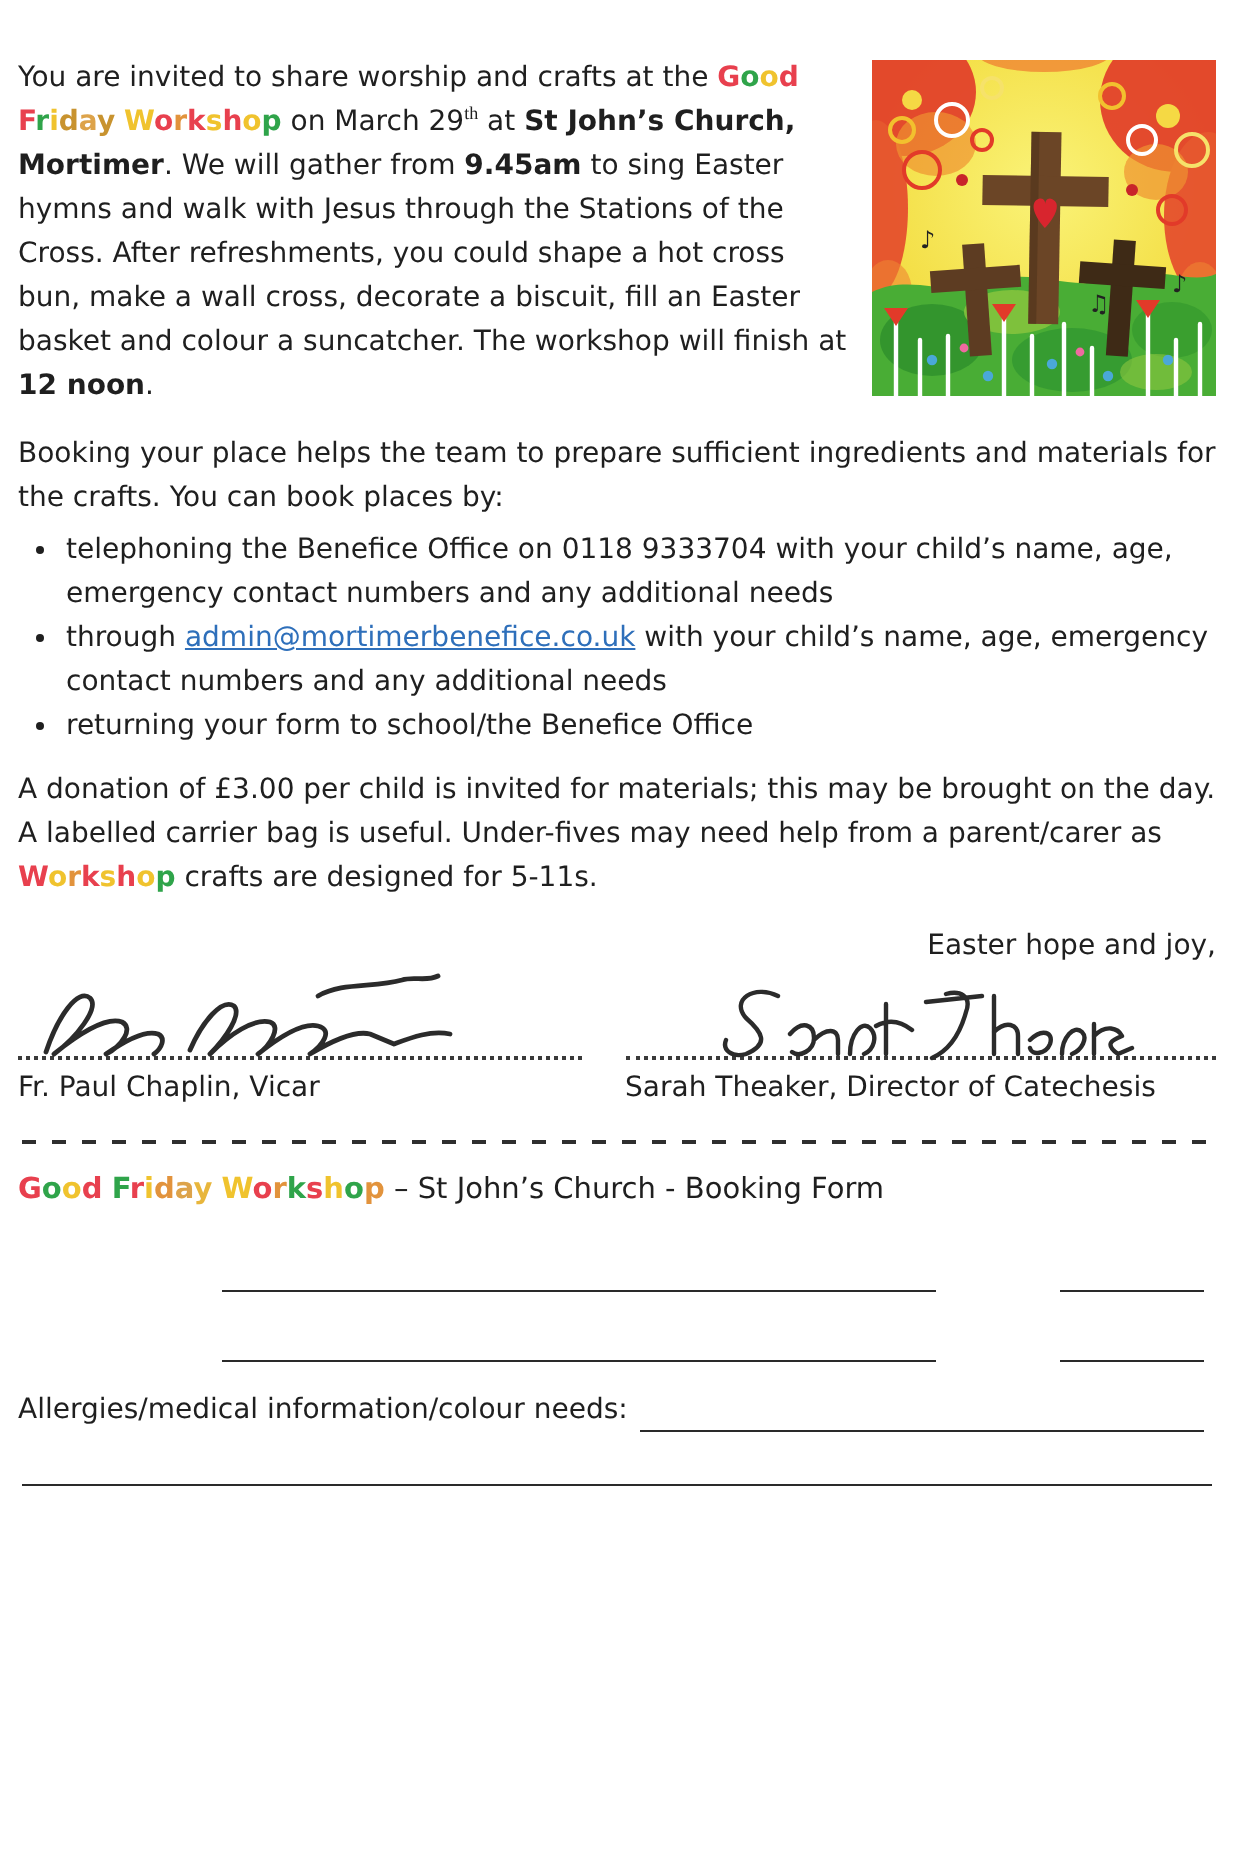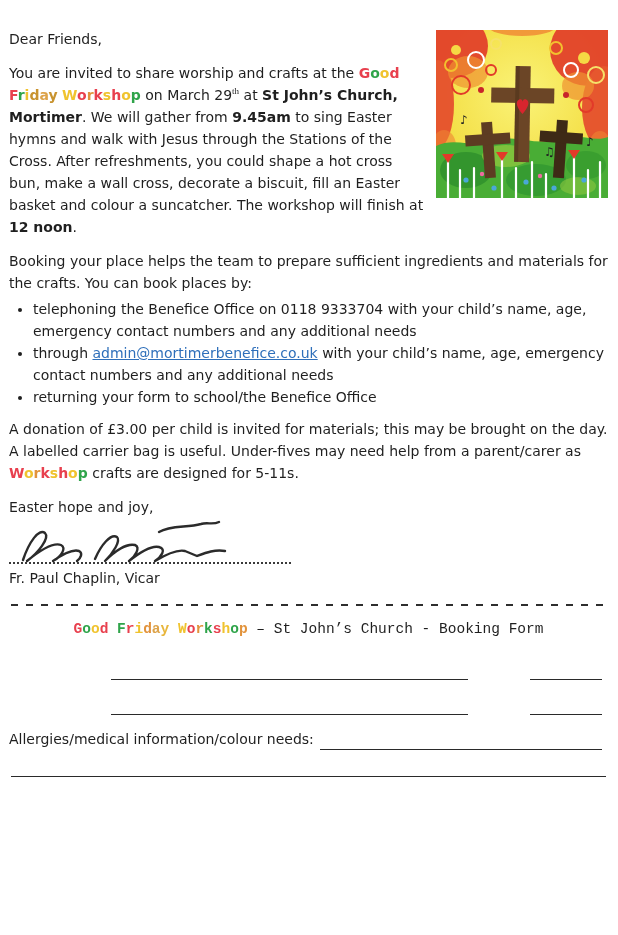--- a/index.html
+++ b/index.html
@@ -21,39 +21,39 @@
 
   figure.artwork {
     float:right; width:172px; height:168px;
     margin:2px 0 8px 12px; padding:0;
   }
   figure.artwork svg { display:block; width:100%; height:100%; }
 
   ul.booking-list { margin:0 0 10px; padding:0 0 0 24px; }
   ul.booking-list li { margin:0; }
 
-  .closing { margin-bottom:0; }
+  .closing { margin-bottom:0;text-align:right; }
 
   .sig-row { display:flex; margin-top:2px; }
   .sig-col { position:relative; }
   .sig-col.left  { width:47%; }
   .sig-col.right { width:53%; padding-left:22px; }
   .sig-line {
     height:44px; position:relative;
     border-bottom:2px dotted #3a3a3a;
   }
   .sig-line svg { position:absolute; left:0; bottom:-6px; }
   .sig-name { margin-top:3px; }
 
   .dashed-divider {
     height:2px; margin:15px 2px 12px;
     background:repeating-linear-gradient(90deg,#2e2e2e 0 7px,transparent 7px 15px);
   }
 
-  .form-title { text-align:center; margin:4px 0 18px; font-size:14.5px;font-family:Liberation Mono, monospace; }
+  .form-title { text-align:left; margin:4px 0 18px; font-size:14.5px; }
 
   .frow { display:flex; align-items:flex-end; margin-bottom:13px; }
   .frow .lbl { white-space:nowrap; }
   .frow .ghost { white-space:nowrap; visibility:hidden; }
   .wline {
     border-bottom:1.6px solid #2a2a2a; height:18px;
     flex:1; margin:0 6px;
   }
   .wline.fixed { flex:none; }
   .w85 { width:85px; } .w72 { width:72px; }
@@ -155,21 +155,20 @@
       <circle cx="104" cy="146" r="2.2" fill="#ef6aa0"></circle>
 
       <g fill="#222222" font-size="12" font-family="DejaVu Sans, sans-serif">
         <text x="24" y="94">♪</text>
         <text x="108" y="126">♫</text>
         <text x="150" y="116">♪</text>
       </g>
     </svg>
   </figure>
 
-  <p class="salutation">Dear Friends,</p>
 
   <p><span>You are invited to share worship and crafts at the </span><span class="rainbow"><span style="color: rgb(232, 64, 78);">G</span><span style="color: rgb(47, 164, 74);">o</span><span style="color: rgb(240, 195, 46);">o</span><span style="color: rgb(232, 64, 78);">d</span></span><span> </span><span class="rainbow"><span style="color: rgb(232, 64, 78);">F</span><span style="color: rgb(47, 164, 74);">r</span><span style="color: rgb(240, 195, 46);">i</span><span style="color: rgb(200, 147, 47);">d</span><span style="color: rgb(221, 163, 74);">a</span><span style="color: rgb(200, 147, 47);">y</span></span><span> </span><span class="rainbow"><span style="color: rgb(240, 195, 46);">W</span><span style="color: rgb(232, 64, 78);">o</span><span style="color: rgb(226, 147, 60);">r</span><span style="color: rgb(232, 64, 78);">k</span><span style="color: rgb(240, 195, 46);">s</span><span style="color: rgb(232, 64, 78);">h</span><span style="color: rgb(240, 195, 46);">o</span><span style="color: rgb(47, 164, 74);">p</span></span><span> on March 29</span><sup>th</sup><span> at </span><span class="b">St John’s Church, Mortimer</span><span>. We will gather from </span><span class="b">9.45am</span><span> to sing Easter hymns and walk with Jesus through the Stations of the Cross. After refreshments, you could shape a hot cross bun, make a wall cross, decorate a biscuit, fill an Easter basket and colour a suncatcher. The workshop will finish at </span><span class="b">12 noon</span><span>.</span></p>
 
   <p style="clear:none; margin-bottom:4px;">Booking your place helps the team to prepare sufficient ingredients and materials for the crafts. You can book places by:</p>
 
   <ul class="booking-list">
     <li><span>telephoning the Benefice Office on 0118 9333704 with your child’s name, age, emergency contact numbers and any additional needs</span></li>
     <li><span>through </span><a class="email" href="#">admin@mortimerbenefice.co.uk</a><span> with your child’s name, age, emergency contact numbers and any additional needs</span></li>
     <li><span>returning your form to school/the Benefice Office</span></li>
   </ul>
@@ -185,20 +184,33 @@
         <svg width="250" height="52" viewBox="0 0 250 52">
           <g stroke="#2b2b2b" stroke-width="2.4" fill="none" stroke-linecap="round" stroke-linejoin="round">
             <path d="M14,44 C20,26 30,12 36,17 C41,22 29,37 18,45 C29,36 44,26 52,29 C58,32 52,41 44,45 C54,38 64,33 70,35 C74,37 72,42 68,45"></path>
             <path d="M86,43 C92,29 102,17 108,21 C112,25 104,37 96,45 C106,35 118,27 126,29 C132,31 126,41 120,45 C130,37 142,29 150,31 C158,33 152,41 146,45 C156,39 168,33 176,35 L188,40 C196,37 206,33 216,35"></path>
             <path d="M150,16 C162,9 178,12 192,8 C198,6 204,9 210,6"></path>
           </g>
         </svg>
       </div>
       <div class="sig-name">Fr. Paul Chaplin, Vicar</div>
     </div>
+    <div class="sig-col right">
+      <div class="sig-line">
+        <svg width="225" height="48" viewBox="0 0 225 48" style="left:40px;">
+          <g stroke="#2b2b2b" stroke-width="2.2" fill="none" stroke-linecap="round" stroke-linejoin="round">
+            <path d="M36,12 C24,6 12,14 20,23 C28,30 32,36 20,41 C13,43 8,39 10,34"></path>
+            <path d="M42,31 C48,24 54,26 54,33 C54,39 47,43 43,40 M54,34 C60,28 66,28 66,34 L66,41 M72,41 C72,31 78,24 82,28 C86,32 84,39 79,41 M90,16 L90,41 M85,27 C92,23 98,25 103,29"></path>
+            <path d="M120,11 C127,9 133,12 130,20 C127,31 122,39 113,43 M110,15 L138,12"></path>
+            <path d="M144,12 L144,41 M144,30 C150,24 156,26 156,32 L156,41 M162,34 C168,28 174,30 172,36 C170,41 163,42 162,38 M178,41 C178,33 184,26 188,30 C191,33 188,39 183,41 M194,41 L194,26 M194,32 C200,26 206,28 208,32 C203,34 199,36 206,41 L213,38"></path>
+          </g>
+        </svg>
+      </div>
+      <div class="sig-name">Sarah Theaker, Director of Catechesis</div>
+    </div>
   </div>
 
   <div class="dashed-divider"></div>
 
   <div class="form-title"><span class="rainbow"><span style="color: rgb(232, 64, 78);">G</span><span style="color: rgb(47, 164, 74);">o</span><span style="color: rgb(240, 195, 46);">o</span><span style="color: rgb(232, 64, 78);">d</span></span><span> </span><span class="rainbow"><span style="color: rgb(47, 164, 74);">F</span><span style="color: rgb(232, 64, 78);">r</span><span style="color: rgb(240, 195, 46);">i</span><span style="color: rgb(226, 147, 60);">d</span><span style="color: rgb(221, 163, 74);">a</span><span style="color: rgb(232, 182, 60);">y</span></span><span> </span><span class="rainbow"><span style="color: rgb(240, 195, 46);">W</span><span style="color: rgb(232, 64, 78);">o</span><span style="color: rgb(226, 147, 60);">r</span><span style="color: rgb(47, 164, 74);">k</span><span style="color: rgb(232, 64, 78);">s</span><span style="color: rgb(240, 195, 46);">h</span><span style="color: rgb(47, 164, 74);">o</span><span style="color: rgb(226, 147, 60);">p</span></span><span> – St John’s Church - Booking Form</span></div>
 
   <div class="frow">
     <span class="ghost">Child’s name:</span>
     <span class="wline"></span>
     <span class="spacer50"></span>

